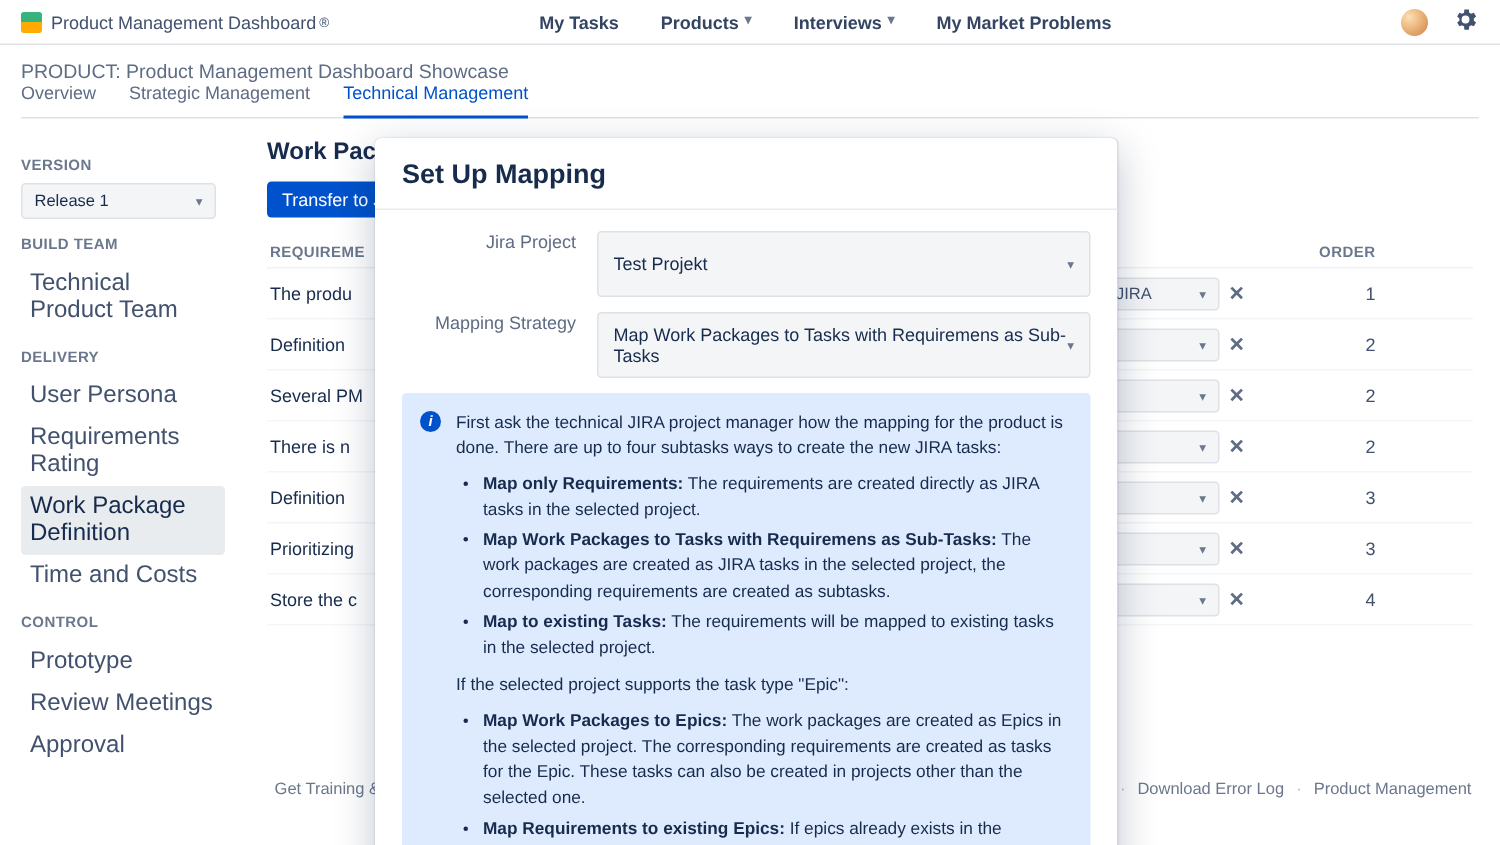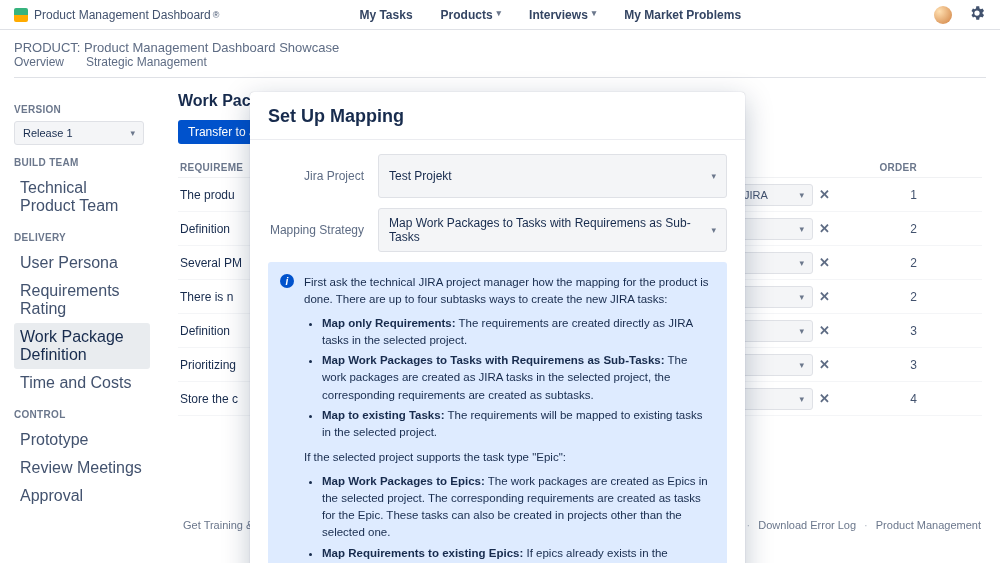--- a/index.html
+++ b/index.html
@@ -51,21 +51,21 @@
   
   .footer { position: absolute; bottom: 8px; left: 0; right: 0; text-align: center; font-size: 11px; color: #6b778c; }
   .footer span { margin: 0 4px; }
   .dot { color: #b3bac5; }
 
   
   .modal-backdrop { position: absolute; inset: 30px 0 0 0; pointer-events: none; }
   .modal { position: absolute; top: 62px; left: 250px; width: 495px; background: #fff; border-radius: 4px; box-shadow: 0 8px 28px rgba(9,30,66,.25), 0 0 1px rgba(9,30,66,.3); pointer-events: auto; }
   .modal-head { padding: 14px 18px 12px; border-bottom: 1px solid #ebecf0; font-size: 18px; font-weight: 600; }
   .modal-body { padding: 14px 18px 16px; }
-  .form-row { display: flex; align-items: center; margin-bottom: 10px; font-size: 12px; }
+  .form-row { display: flex; margin-bottom: 10px; font-size: 12px; margin-left: 20px; }
   .form-label { width: 110px; color: #5e6c84; text-align: right; padding-right: 14px; }
   .form-select { flex: 1; height: 44px; background: #f4f5f7; border: 1px solid #dfe1e6; border-radius: 3px; padding: 0 10px; display: flex; align-items: center; justify-content: space-between; font-size: 12px; cursor: pointer; }
   .info-panel { margin-top: 6px; background: #deebff; border-radius: 3px; padding: 12px 14px 12px 36px; font-size: 11.5px; line-height: 1.5; color: #172b4d; position: relative; }
   .info-panel .info-icon { position: absolute; left: 12px; top: 12px; width: 14px; height: 14px; border-radius: 50%; background: #0052cc; color: #fff; font-size: 10px; font-weight: 700; display: flex; align-items: center; justify-content: center; font-style: italic; }
   .info-panel ul { margin: 6px 0 8px 18px; }
   .info-panel li { margin: 3px 0; }
   .info-panel strong { font-weight: 600; }
 </style>
 </head>
 <body>
@@ -100,20 +100,21 @@
         </svg>
     </span>
   </div>
 </div>
 
 <div class="subheader">
   <div class="breadcrumb">PRODUCT: Product Management Dashboard Showcase</div>
   <div class="tabs">
     <div class="tab">Overview</div>
     <div class="tab">Strategic Management</div>
+    <div class="tab active">Technical Management</div>
   </div>
 </div>
 
 <div class="body">
 
   <div class="sidebar">
     <div class="side-label">VERSION</div>
     <div class="side-select">
       <span>Release 1</span>
       <span class="chev">▾</span>

